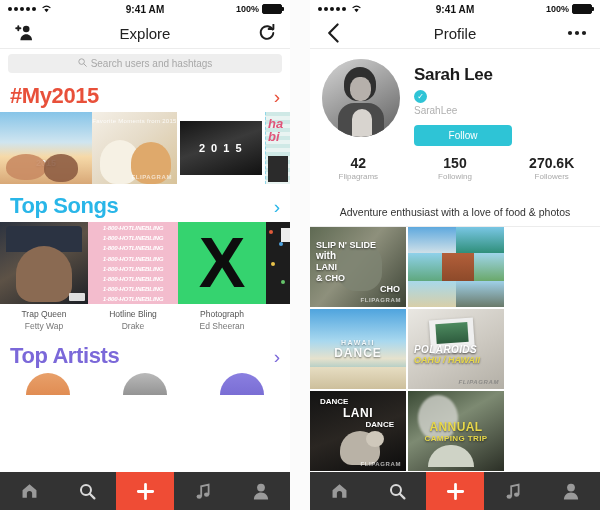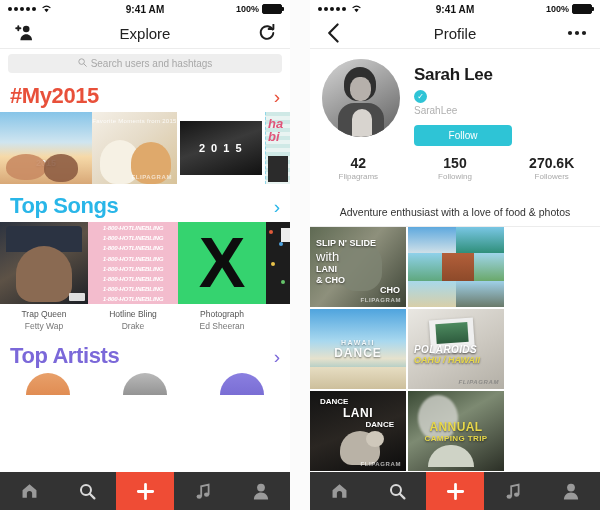--- a/index.html
+++ b/index.html
@@ -427,21 +427,21 @@
     </div>
 
     <div class="bio">Adventure enthusiast with a love of food &amp; photos</div>
 
     <div class="grid">
 
       <div class="cell koala">
         <div style="position:absolute;left:28px;top:14px;width:44px;height:50px;border-radius:22px 22px 18px 18px;background:#7e8472;opacity:.85"></div>
         <div class="ovl" style="align-items:flex-start;font-size:9px;line-height:1.18">
           <div>SLIP N' SLIDE</div>
-          <div style="font-size:13px;font-weight:normal">with</div>
+          <div style="font-size:10px;font-weight:bold">with</div>
           <div>LANI</div>
           <div>&amp; CHO</div>
           <div style="text-align:right;width:100%">CHO</div>
         </div>
         <div class="wm">FLIPAGRAM</div>
       </div>
 
       <div class="cell trop">
         <div style="position:absolute;left:0;top:0;width:48px;height:26px;background:linear-gradient(#5fa9de,#cfe0e8)"></div>
         <div style="position:absolute;left:48px;top:0;width:48px;height:26px;background:linear-gradient(#79c6e4,#2f8f7a)"></div>

